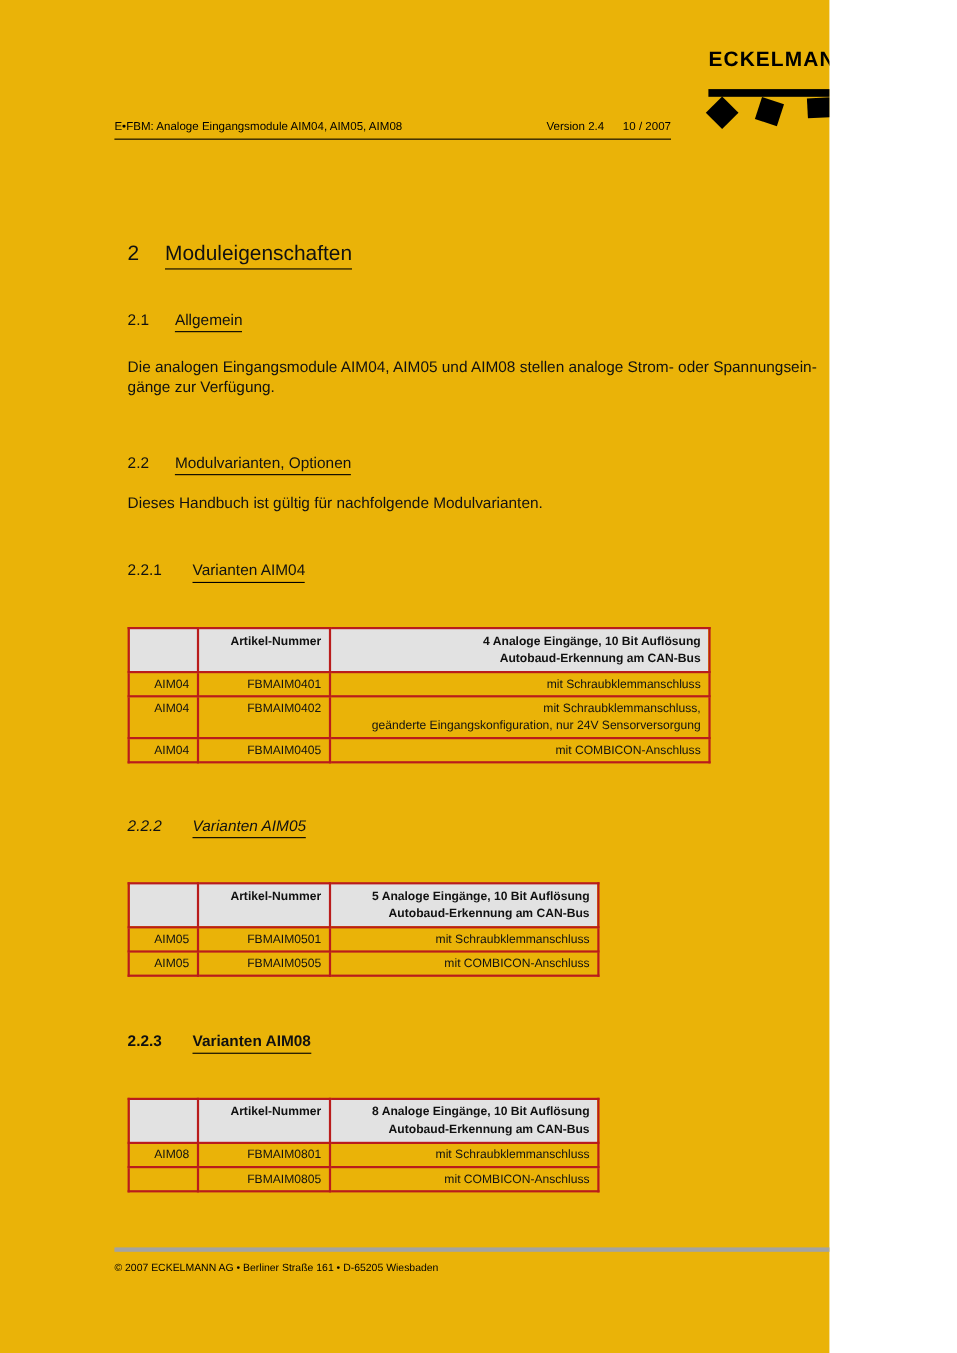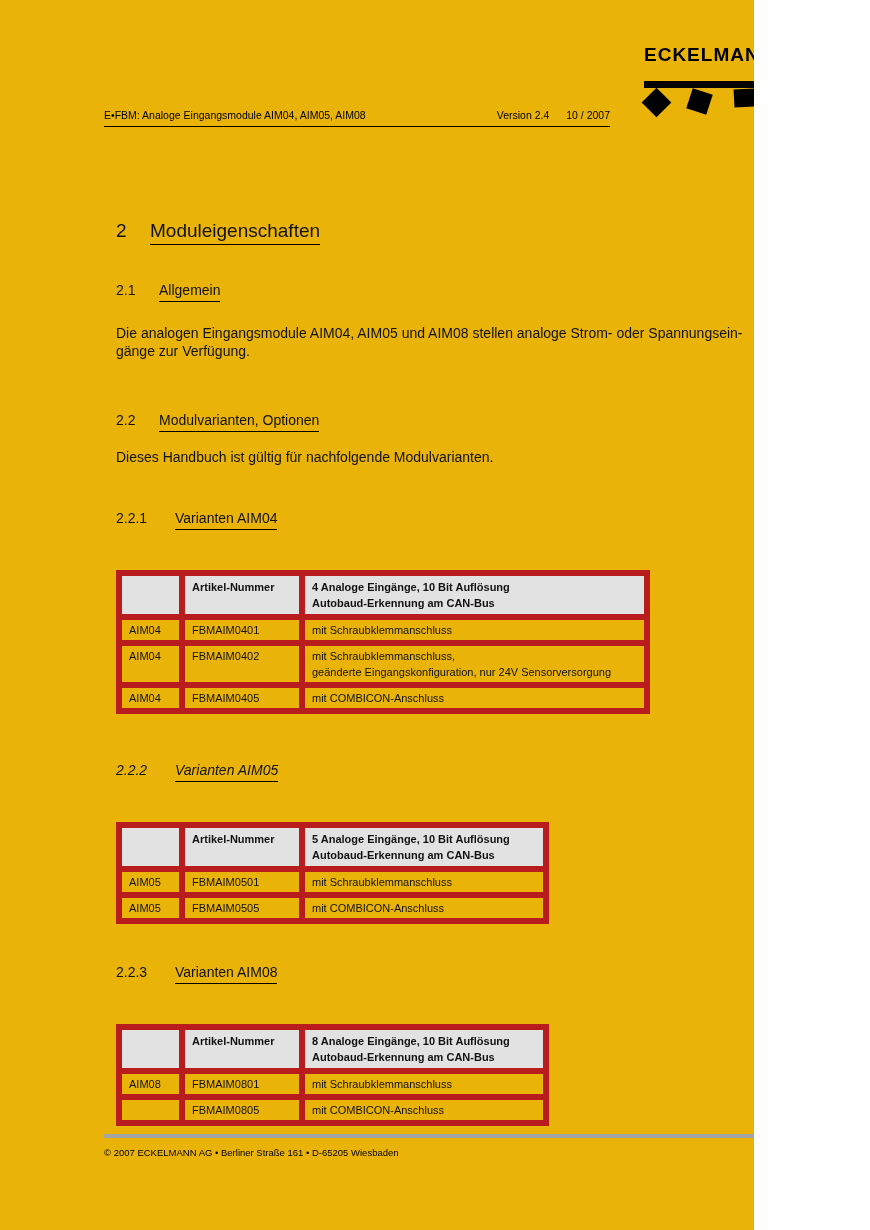--- a/index.html
+++ b/index.html
@@ -48,30 +48,30 @@
   .body-text { font-size: 14px; line-height: 18px; }
 
   .m-allgemein { margin-top: 37px; }
   .p1          { margin-top: 22px; }
   .m-varianten { margin-top: 52px; }
   .p2          { margin-top: 16px; }
   .m-aim04     { margin-top: 44px; }
   .tbl1        { margin-top: 40px; }
   .m-aim05     { margin-top: 48px; font-style: italic; }
   .tbl2        { margin-top: 40px; }
-  .m-aim08     { margin-top: 40px; }
+  .m-aim08     { margin-top: 50px; font-weight: bold; }
   .tbl3        { margin-top: 40px; }
 
   
   table.vtable { border-collapse: collapse; table-layout: fixed; font-size: 11px; }
   .vtable th, .vtable td {
-    border: 6px solid #b91c1c;
+    border: 2px solid #b91c1c;
     padding: 2px 7px;
     vertical-align: top;
-    text-align: left;
+    text-align: right;
     line-height: 16px;
     overflow: hidden;
   }
   .vtable thead th { background: #e2e2e2; font-weight: bold; padding-top: 3px; padding-bottom: 3px; }
   col.ca { width: 63px; }
   col.cb { width: 120px; }
   col.cc-wide { width: 345px; }
   col.cc { width: 244px; }
 
   

